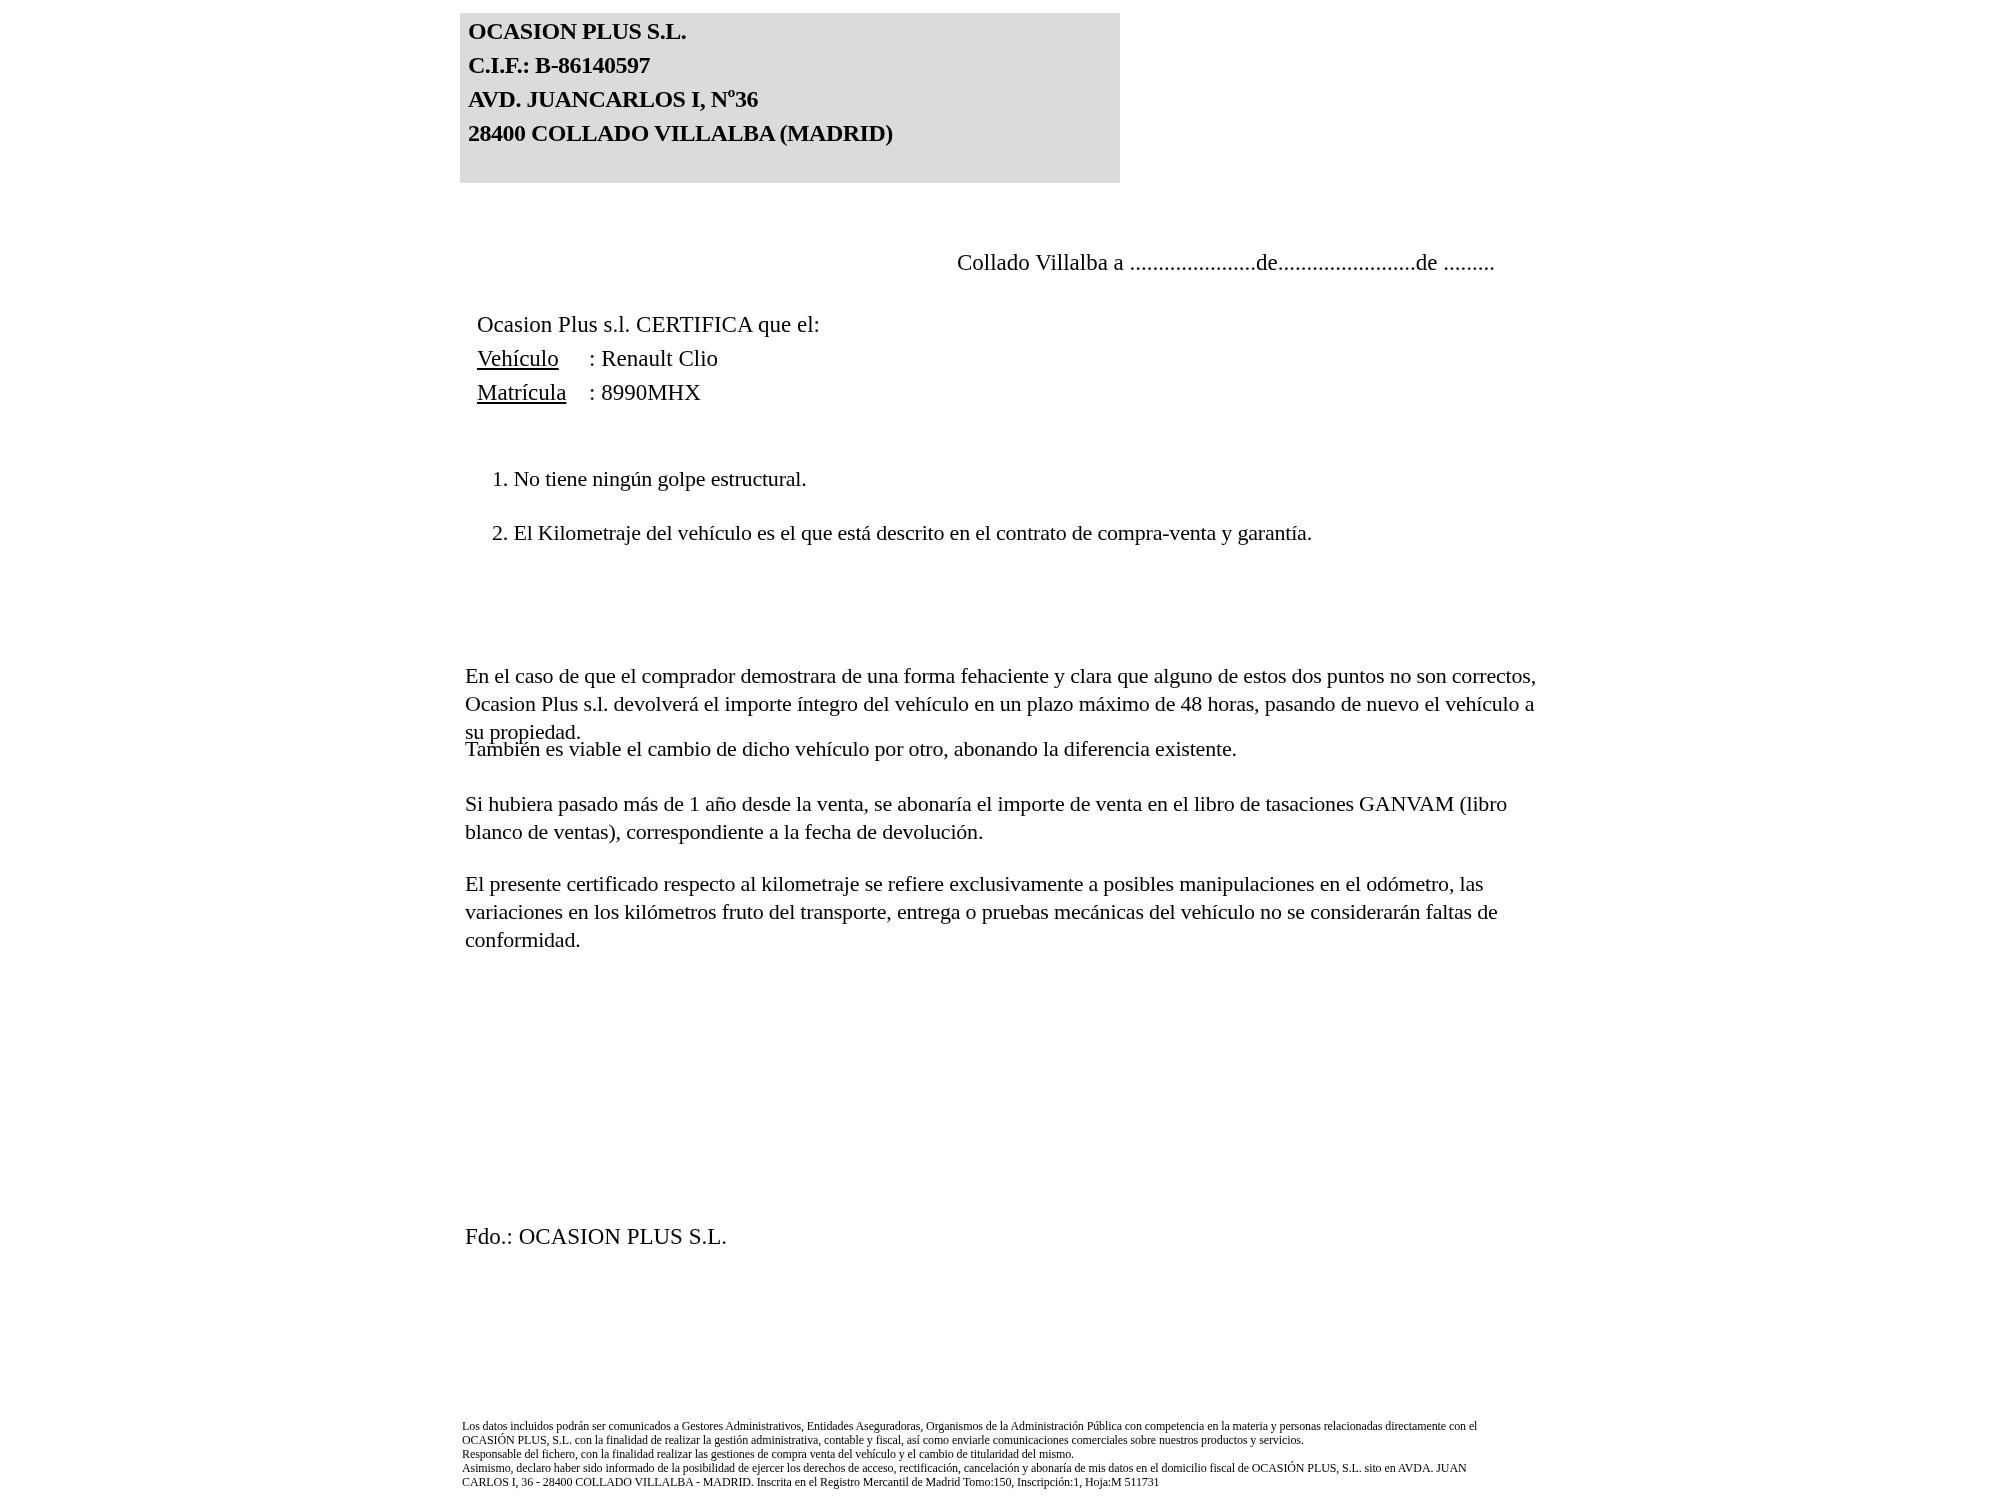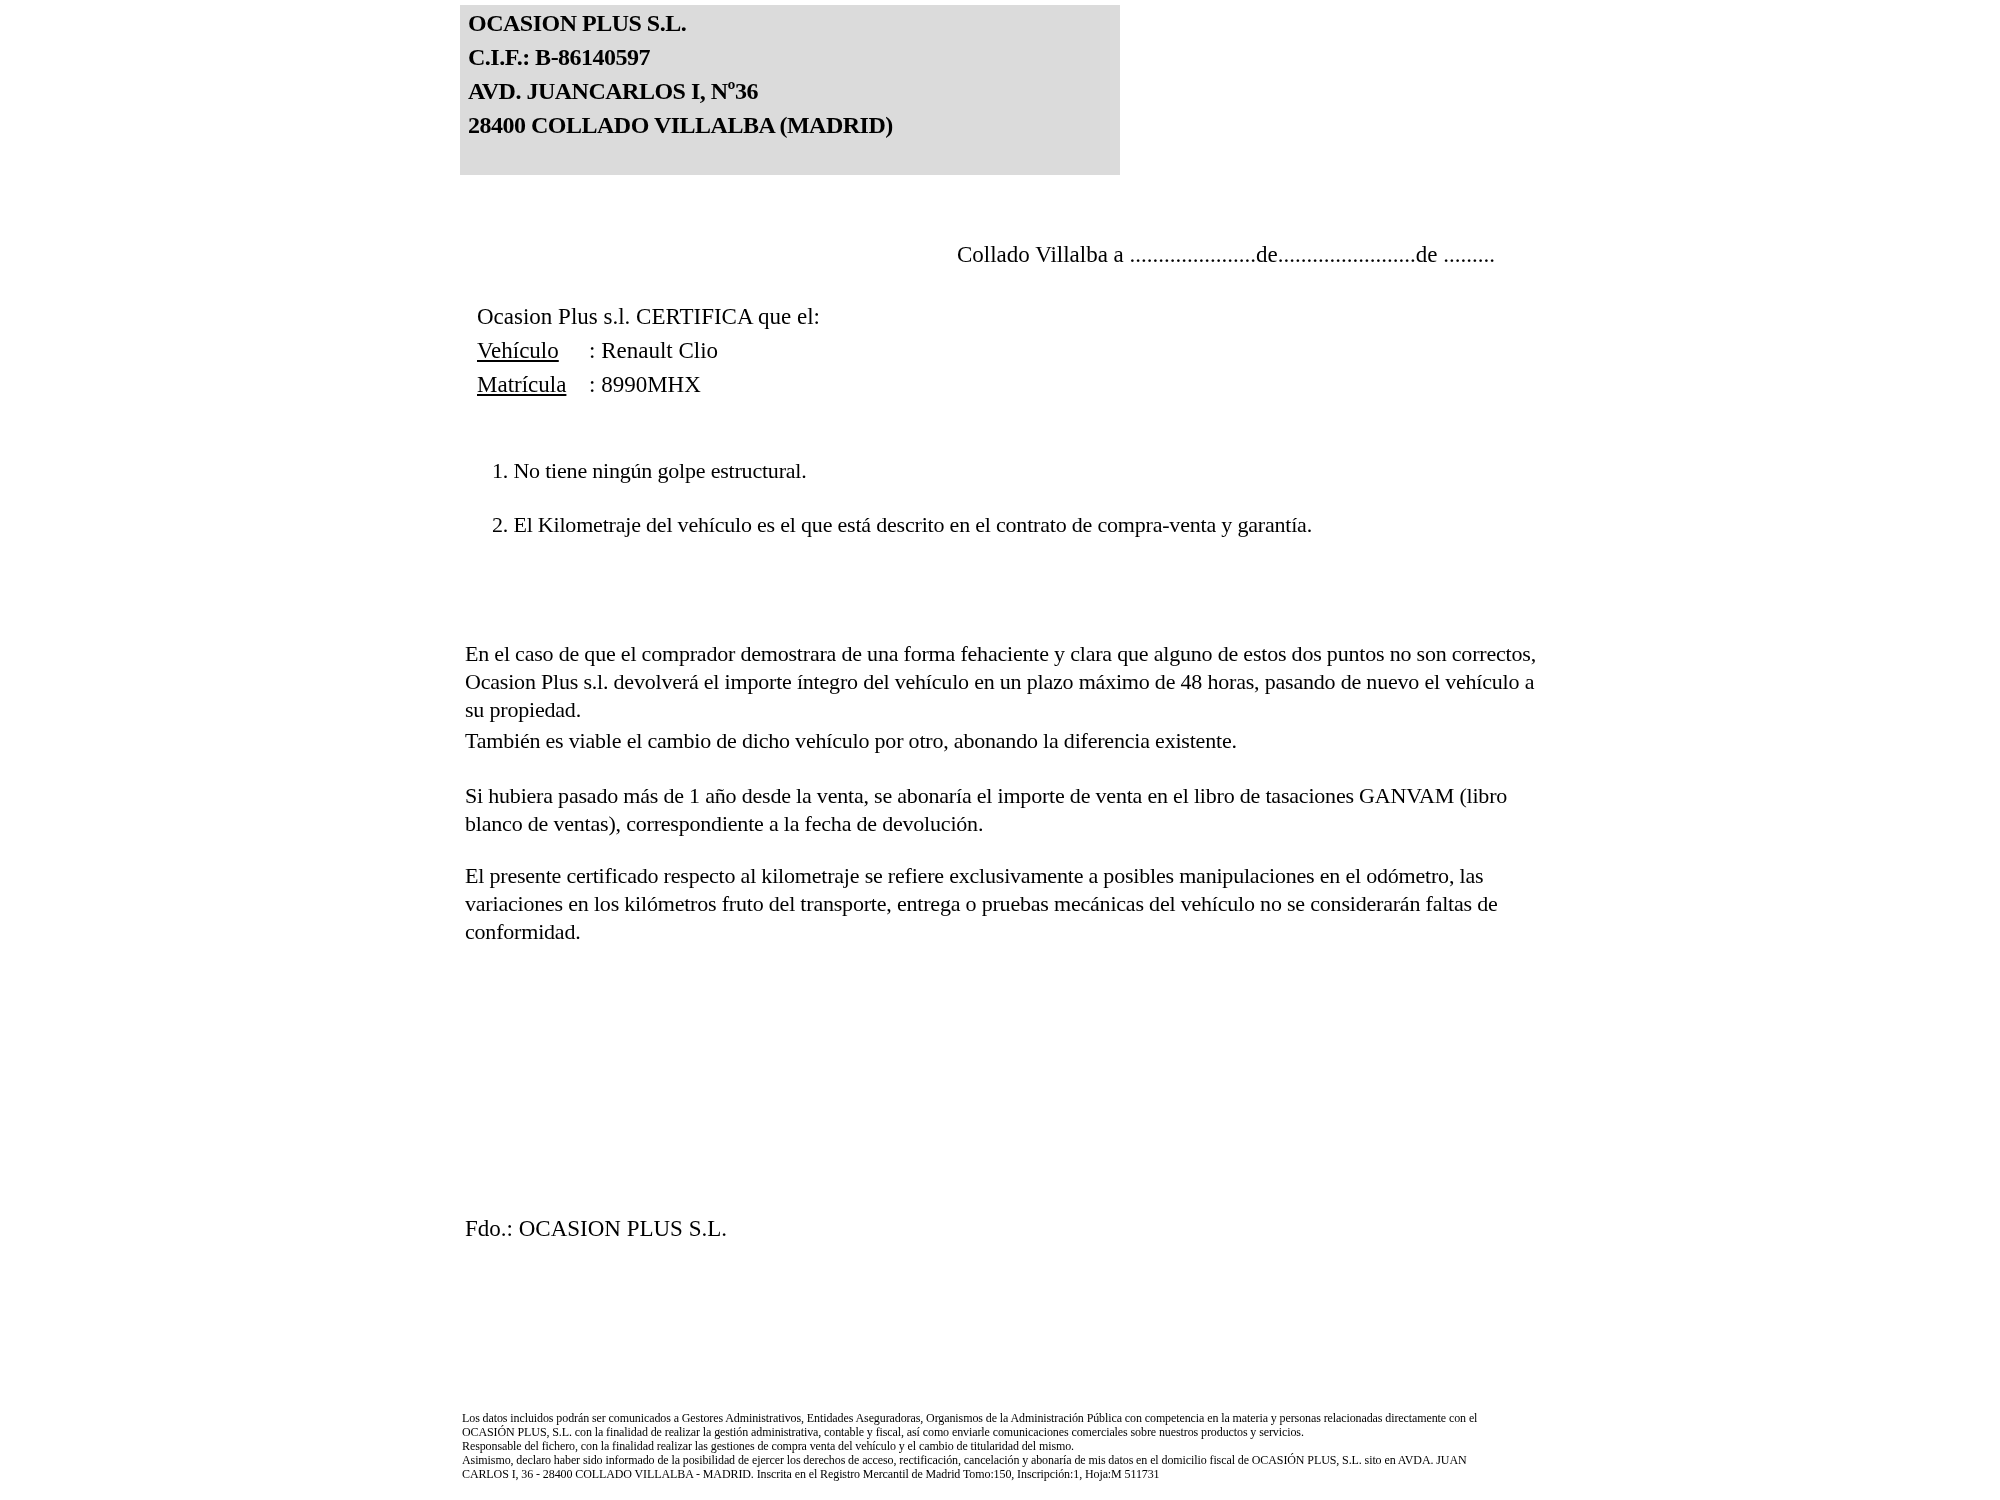--- a/index.html
+++ b/index.html
@@ -9,21 +9,21 @@
   }
   .page {
     position: relative;
     width: 2000px;
     height: 1500px;
     background: #ffffff;
     color: #000000;
     font-family: "Liberation Serif", "DejaVu Serif", serif;
     overflow: hidden;
   }
-  .abs { position: absolute; }
+  .abs { position: absolute; margin-top: 8px; }
 
   
   .header-box {
     left: 460px;
     top: 5px;
     width: 660px;
     height: 170px;
     background: #dbdbdb;
     padding: 1px 0 0 8px;
     box-sizing: border-box;
@@ -71,21 +71,21 @@
 
   
   .para {
     left: 465px;
     width: 1085px;
     font-size: 22px;
     line-height: 28px;
     letter-spacing: -0.2px;
     text-align: left;
   }
-  .para-1 { top: 640px; }
+  .para-1 { top: 654px; }
   .para-2 { top: 727px; }
   .para-3 { top: 782px; }
   .para-4 { top: 862px; }
 
   
   .signature {
     left: 465px;
     top: 1215px;
     font-size: 23px;
     line-height: 28px;

